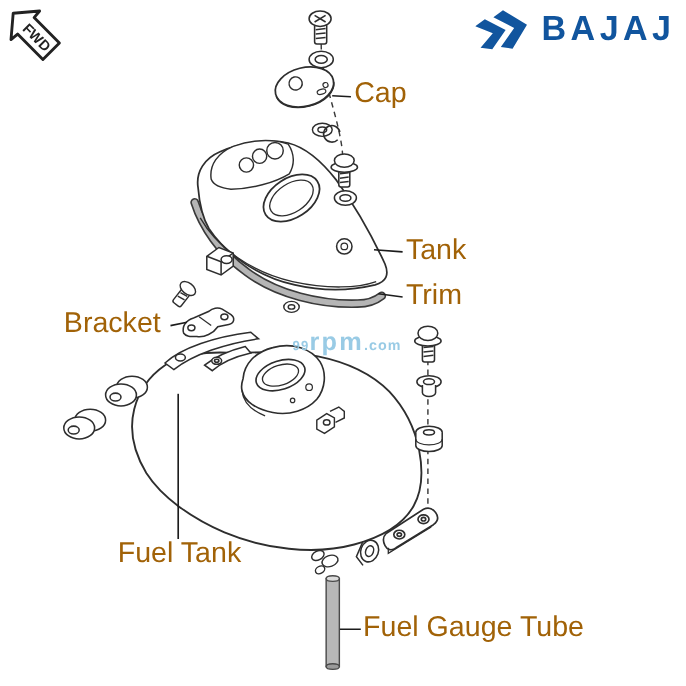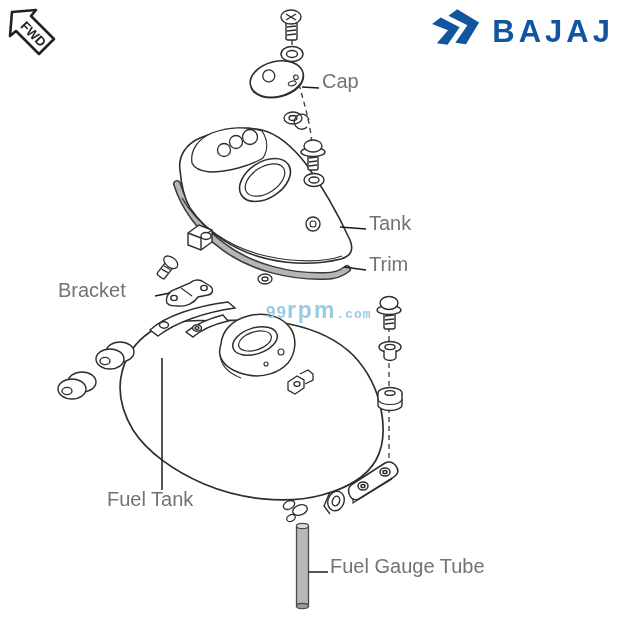--- a/index.html
+++ b/index.html
@@ -1,26 +1,26 @@
 <!DOCTYPE html>
 <html><head>
 <meta charset="utf-8">
 <style>
   html,body{margin:0;padding:0;background:#fff;}
   #page{position:relative;width:624px;height:624px;background:#ffffff;overflow:hidden;
         font-family:"Liberation Sans",sans-serif;}
   #art{position:absolute;left:0;top:0;z-index:2;}
-  .label{position:absolute;z-index:4;font-size:20px;color:#737373;white-space:nowrap;
+  .label{position:absolute;z-index:4;font-size:26px;color:#a16207;white-space:nowrap;
          line-height:1.05;letter-spacing:0px;cursor:pointer;}
   #watermark{position:absolute;left:266px;top:297px;z-index:3;color:rgba(148,200,228,0.95);
              font-weight:bold;white-space:nowrap;letter-spacing:1px;}
-  #watermark .n1{font-size:17px;}
+  #watermark .n1{font-size:12px;}
   #watermark .n2{font-size:23px;letter-spacing:2px;margin-top:28px;}
-  #watermark .n3{font-size:13px;font-family:Liberation Mono, monospace;}
-  #brand{position:absolute;right:10px;top:8px;z-index:4;display:flex;align-items:flex-end;gap:10px;}
+  #watermark .n3{font-size:13px;}
+  #brand{position:absolute;right:10px;top:8px;z-index:4;display:flex;align-items:flex-start;gap:10px;}
   #brand-text{color:#11559e;font-weight:bold;font-size:31px;letter-spacing:4px;
               transform:scaleY(1.02);}
 </style>
 </head>
 <body>
 
 <div id="page">
 
   <div id="watermark"><span class="n1">99</span><span class="n2">rpm</span><span class="n3">.com</span></div>
 

